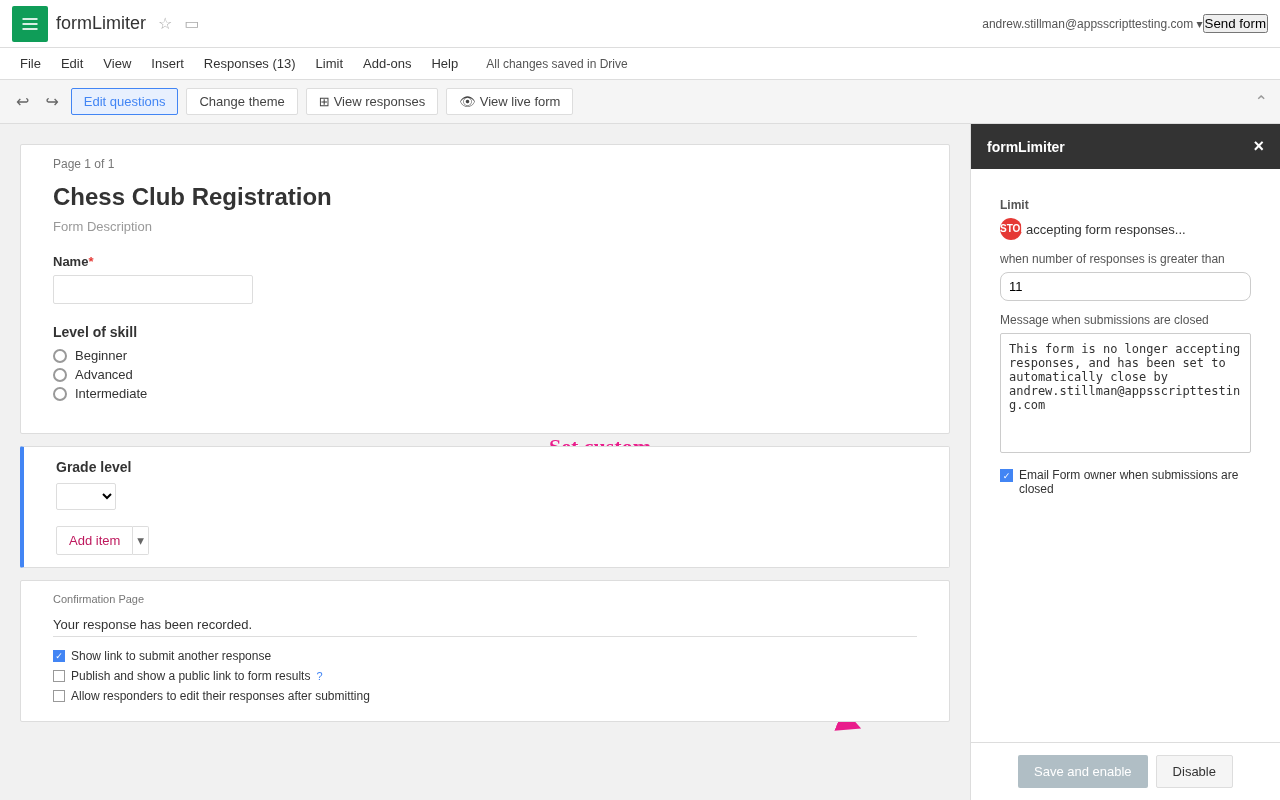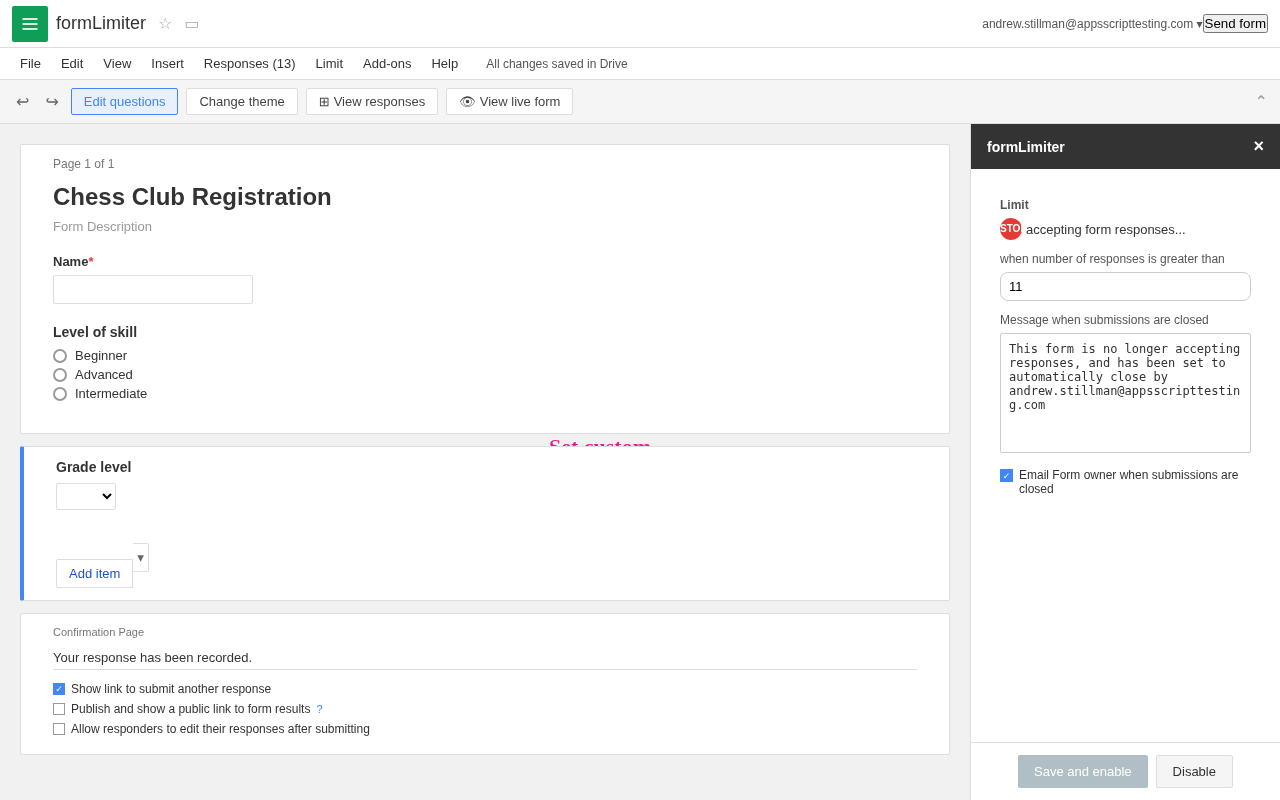--- a/index.html
+++ b/index.html
@@ -69,21 +69,21 @@
     .field-label { font-size: 13px; font-weight: bold; color: #333; margin-bottom: 6px; }
     .required-star { color: #e53935; }
     .text-input { border: 1px solid #ddd; padding: 6px 8px; width: 200px; border-radius: 2px; font-size: 13px; }
     .field-subtitle { font-size: 14px; font-weight: bold; color: #333; margin-bottom: 8px; }
     .radio-option { display: flex; align-items: center; gap: 8px; margin-bottom: 4px; font-size: 13px; color: #333; }
     .radio-circle { width: 14px; height: 14px; border: 2px solid #999; border-radius: 50%; background: #fff; }
     .select-input { border: 1px solid #ddd; padding: 4px; border-radius: 2px; background: #fff; font-size: 13px; width: 60px; }
 
     
     #add-item-row { display: flex; align-items: center; gap: 0; margin-top: 16px; }
-    #add-item-btn { border: 1px solid #ddd; background: #fff; padding: 6px 12px; border-radius: 2px 0 0 2px; cursor: pointer; font-size: 13px; color: #1d4ed8; margin-top: 33px; }
+    #add-item-btn { border: 1px solid #ddd; background: #fff; padding: 6px 12px; border-radius: 2px 0 0 2px; cursor: pointer; font-size: 13px; color: #be185d; }
     #add-item-dropdown { border: 1px solid #ddd; border-left: none; background: #fff; padding: 6px 4px; border-radius: 0 2px 2px 0; cursor: pointer; color: #666; }
 
     
     .section-label { font-size: 11px; color: #777; margin-bottom: 8px; }
     #confirmation-input { width: 100%; border: none; border-bottom: 1px solid #ddd; padding: 4px 0; font-size: 13px; color: #333; margin-bottom: 12px; outline: none; background: transparent; }
     .checkbox-row { display: flex; align-items: center; gap: 6px; margin-bottom: 6px; font-size: 12px; color: #333; }
     .cb { width: 12px; height: 12px; border: 1px solid #999; background: #fff; }
     .cb.checked { background: #4285f4; border-color: #4285f4; display: flex; align-items: center; justify-content: center; color: #fff; font-size: 9px; }
     .help-icon { color: #4285f4; cursor: pointer; font-size: 11px; }
 

